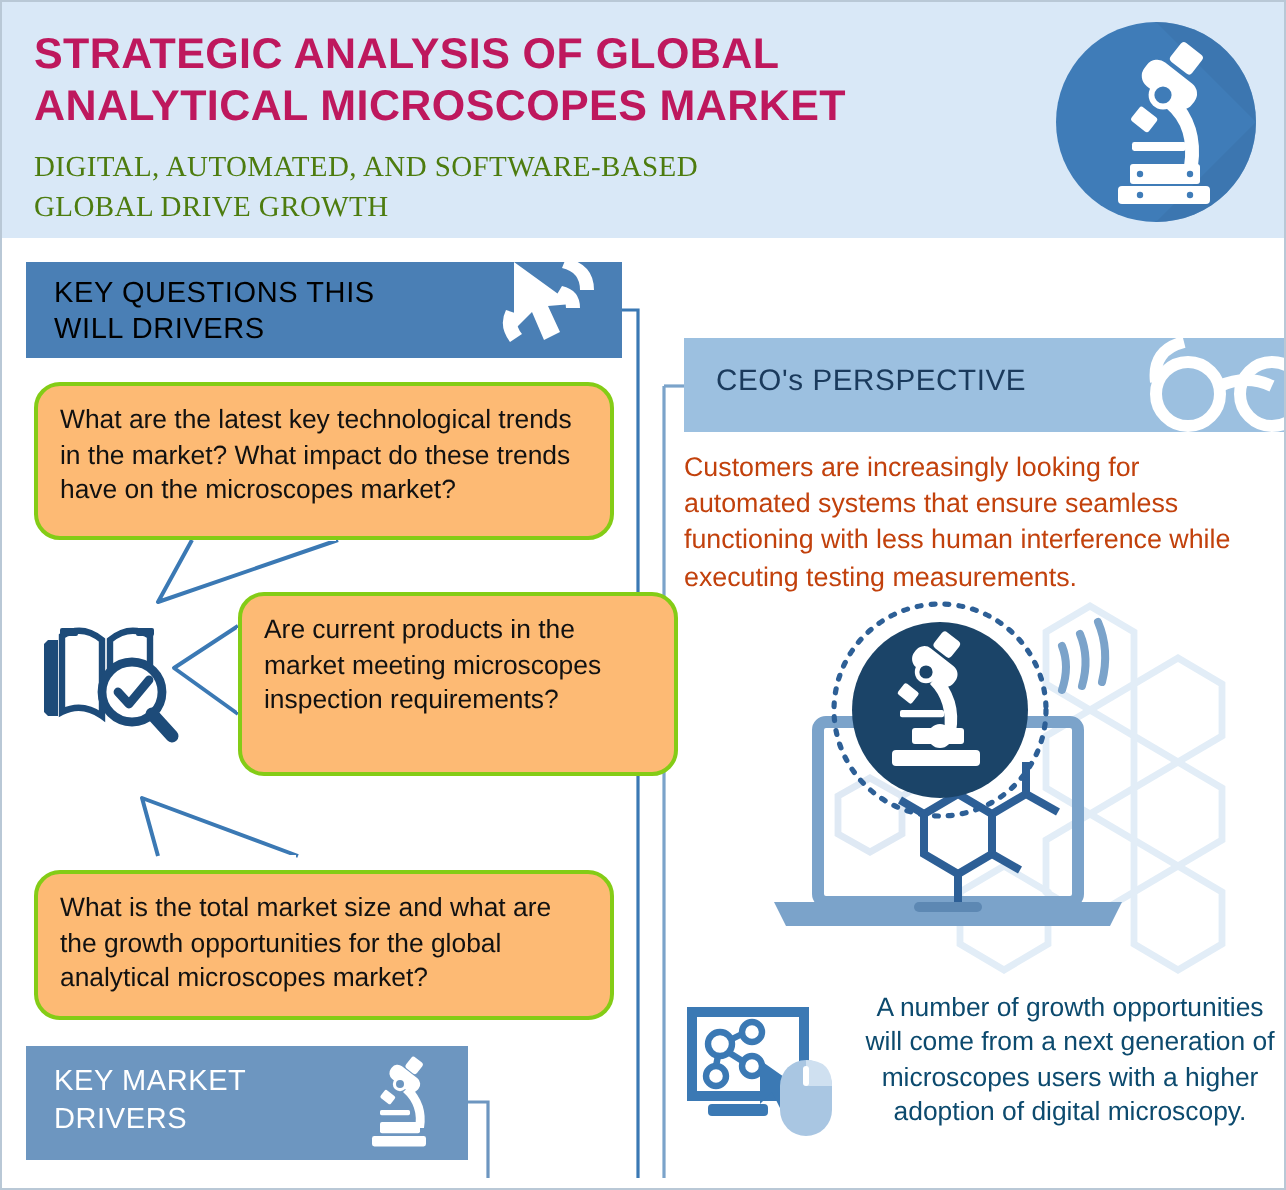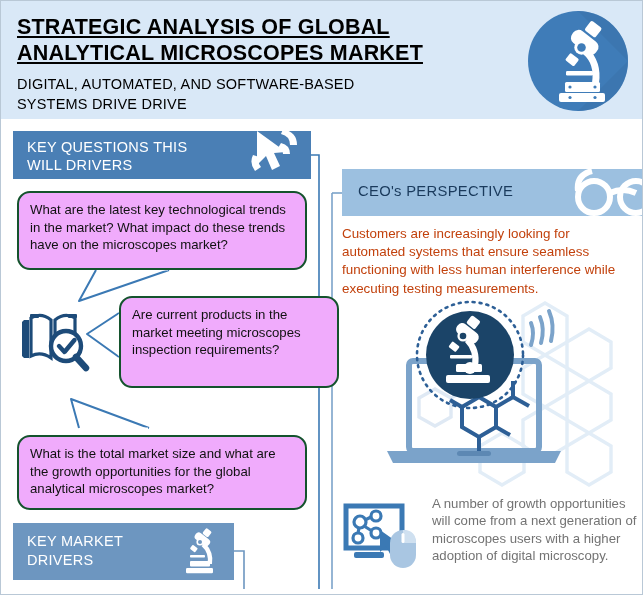--- a/index.html
+++ b/index.html
@@ -17,48 +17,48 @@
     overflow:hidden;
   }
 
   
   #header{
     position:absolute;left:0;top:0;width:643px;height:118px;
     background:#d9e8f7;
   }
   #header-titles{position:absolute;left:16px;top:13px;width:470px;}
   .title-line{
-    font-size:21.5px;font-weight:bold;color:#000000;
-    letter-spacing:.2px;line-height:26px;white-space:nowrap;text-decoration:underline;
+    font-size:21.5px;font-weight:bold;color:#be185d;
+    letter-spacing:.2px;line-height:26px;white-space:nowrap;
   }
   .subtitle-line{
-    font-size:14.5px;font-weight:normal;color:#000000;
-    letter-spacing:.2px;line-height:20px;white-space:nowrap;
+    font-size:14.5px;font-weight:normal;color:#4d7c0f;
+    letter-spacing:.2px;line-height:20px;white-space:nowrap;font-family:Liberation Serif, serif;
   }
   #subtitle-wrap{margin-top:8px;}
 
   #header-microscope{
     position:absolute;right:14px;top:8px;width:104px;height:104px;
   }
 
   
   #kq-bar{
     position:absolute;left:12px;top:130px;width:298px;height:48px;
     background:#4a7fb5;
   }
   #kq-bar .bar-text{
     position:absolute;left:14px;top:7px;
-    color:#ffffff;font-size:14.5px;line-height:18px;letter-spacing:.3px;
+    color:#000000;font-size:14.5px;line-height:18px;letter-spacing:.3px;
   }
   #cursor-icon{position:absolute;right:8px;top:-6px;width:56px;height:56px;}
 
   .bubble{
     position:absolute;
-    background:#f0abfc;
-    border:2px solid #14532d;
+    background:#fdba74;
+    border:2px solid #84cc16;
     border-radius:13px;
     box-sizing:border-box;
   }
   .bubble p{
     margin:0;
     font-size:13.2px;line-height:17.6px;color:#111111;
   }
   #bubble1{left:16px;top:190px;width:290px;height:79px;padding:8px 11px;}
   #bubble2{left:118px;top:295px;width:220px;height:92px;padding:8px 11px;}
   #bubble3{left:16px;top:434px;width:290px;height:75px;padding:8px 11px;}
@@ -97,35 +97,35 @@
   #laptop-illustration{
     position:absolute;left:338px;top:296px;width:305px;height:196px;
   }
 
   #growth-block{
     position:absolute;left:341px;top:494px;width:296px;height:92px;
   }
   #monitor-icon{position:absolute;left:0;top:5px;width:82px;height:68px;}
   #growth-text{
     position:absolute;left:90px;top:0px;width:206px;
-    font-size:13.2px;line-height:17.4px;color:#737373;
+    font-size:13.2px;line-height:17.4px;color:#0c4a6e;text-align:center;
   }
 </style>
 </head>
 <body>
 
 <div id="page">
 
   <div id="header">
     <div id="header-titles">
       <div class="title-line">STRATEGIC ANALYSIS OF GLOBAL</div>
       <div class="title-line">ANALYTICAL MICROSCOPES MARKET</div>
       <div id="subtitle-wrap">
         <div class="subtitle-line">DIGITAL, AUTOMATED, AND SOFTWARE-BASED</div>
-        <div class="subtitle-line">SYSTEMS DRIVE DRIVE</div>
+        <div class="subtitle-line">GLOBAL DRIVE GROWTH</div>
       </div>
     </div>
 
     <svg id="header-microscope" viewBox="0 0 104 104">
       <circle cx="52" cy="52" r="50" fill="#3f7cb8"></circle>
       <path d="M52 2 A50 50 0 0 1 52 102 L102 52 Z" fill="#3a71a9" opacity="0.55"></path>
       <g fill="#ffffff">
         <rect x="60.5" y="14" width="13.5" height="12" rx="2" transform="rotate(38 67 20)"></rect>
         <rect x="44" y="26" width="30" height="15" rx="6.5" transform="rotate(38 59 33)"></rect>
         <circle cx="55.5" cy="38.5" r="7.2" fill="#ffffff"></circle>

